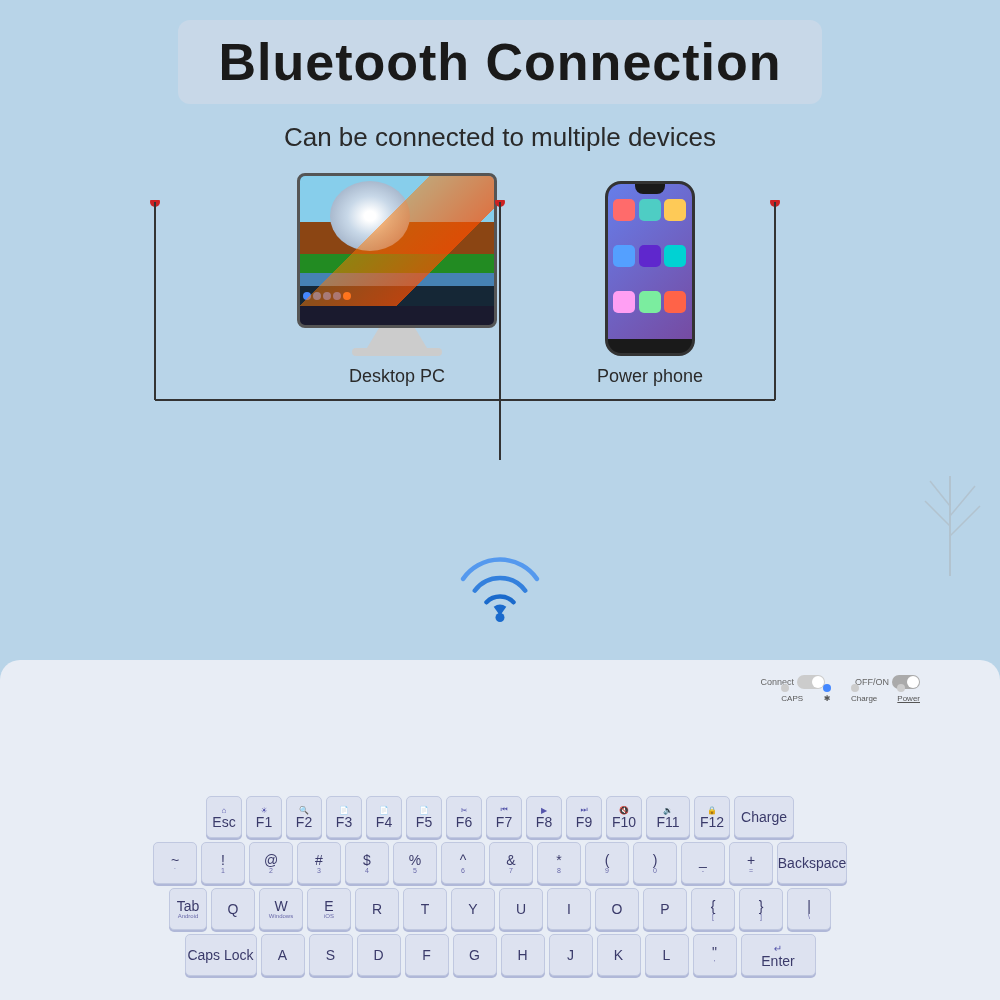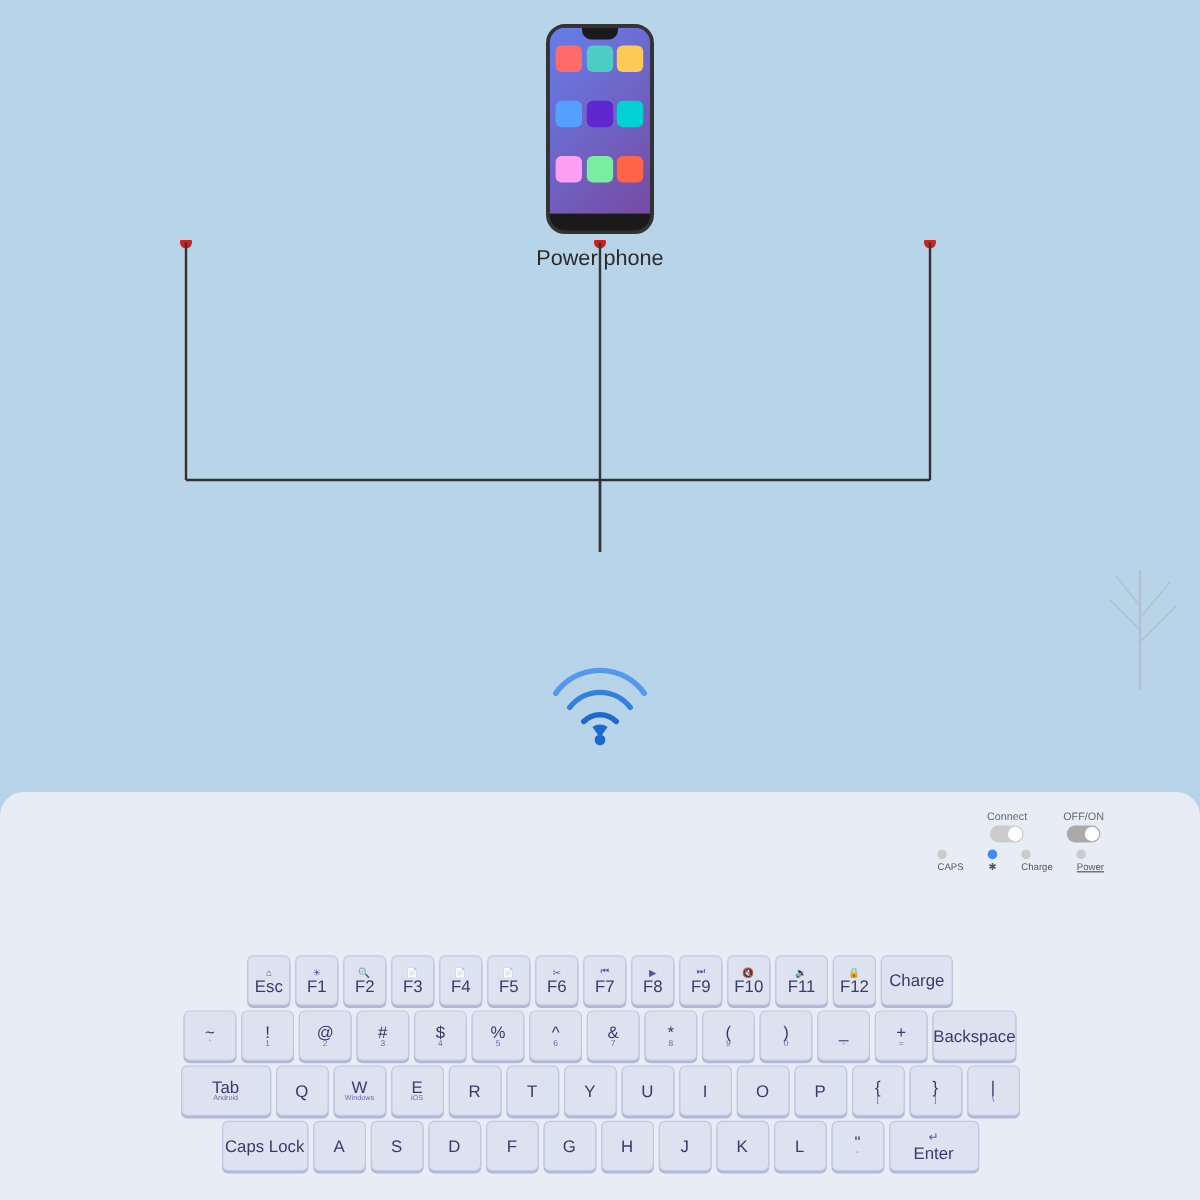--- a/index.html
+++ b/index.html
@@ -273,21 +273,21 @@
       top: 15px;
       right: 80px;
       display: flex;
       gap: 30px;
       font-size: 9px;
       color: #555;
     }
 
     .indicator-group {
       display: flex;
-      flex-direction: column;
+      flex-direction: row;
       align-items: center;
       gap: 3px;
     }
 
     .indicator-switch {
       width: 28px;
       height: 14px;
       background: #ccc;
       border-radius: 7px;
       position: relative;
@@ -302,21 +302,21 @@
       position: absolute;
       width: 12px; height: 12px;
       background: white;
       border-radius: 50%;
       top: 1px;
       right: 1px;
     }
 
     .led-indicators {
       position: absolute;
-      top: 48px;
+      top: 24px;
       right: 80px;
       display: flex;
       gap: 20px;
       font-size: 8px;
       color: #555;
     }
 
     .led-dot {
       width: 8px; height: 8px;
       background: #ccc;
@@ -370,44 +370,64 @@
     .key .key-icon {
       font-size: 8px;
       color: #5555aa;
     }
 
     
     .key-fn { width: 36px; }
     .key-fn-wide { width: 44px; }
     .key-delete { width: 60px; }
     .key-backspace { width: 70px; }
-    .key-tab { width: 75px; }
+    .key-tab { width: 38px; }
     .key-enter { width: 75px; }
     .key-capslock { width: 72px; }
     .key-standard { width: 44px; }
 
     
     .lines-svg {
       position: absolute;
       top: 200px;
       left: 0;
       width: 100%;
       height: 460px;
       pointer-events: none;
     }
   </style>
 </head>
 <body>
 
 <div class="top-section">
 
-
+  <div class="title-banner">
+    <div class="title-text">Bluetooth Connection</div>
+  </div>
+
+  <div class="subtitle-text">Can be connected to multiple devices</div>
 
   <div class="devices-row" style="position:relative; width:800px; margin-top:20px;">
 
+    <div class="device-item" style="margin-bottom:10px;">
+      <div class="monitor">
+        <div class="monitor-screen">
+          <div class="monitor-taskbar">
+            <div class="taskbar-dot"></div>
+            <div class="taskbar-dot"></div>
+            <div class="taskbar-dot"></div>
+            <div class="taskbar-dot"></div>
+            <div class="taskbar-dot" style="background:#ff8844;"></div>
+          </div>
+        </div>
+      </div>
+      <div class="monitor-stand"></div>
+      <div class="monitor-base"></div>
+      <div class="device-label">Desktop PC</div>
+    </div>
 
 
     <div class="device-item" style="margin-bottom:10px;">
       <div class="phone">
         <div class="phone-screen">
           <div class="phone-app"></div>
             <div class="phone-app"></div>
             <div class="phone-app"></div>
           <div class="phone-app"></div>
             <div class="phone-app"></div>

